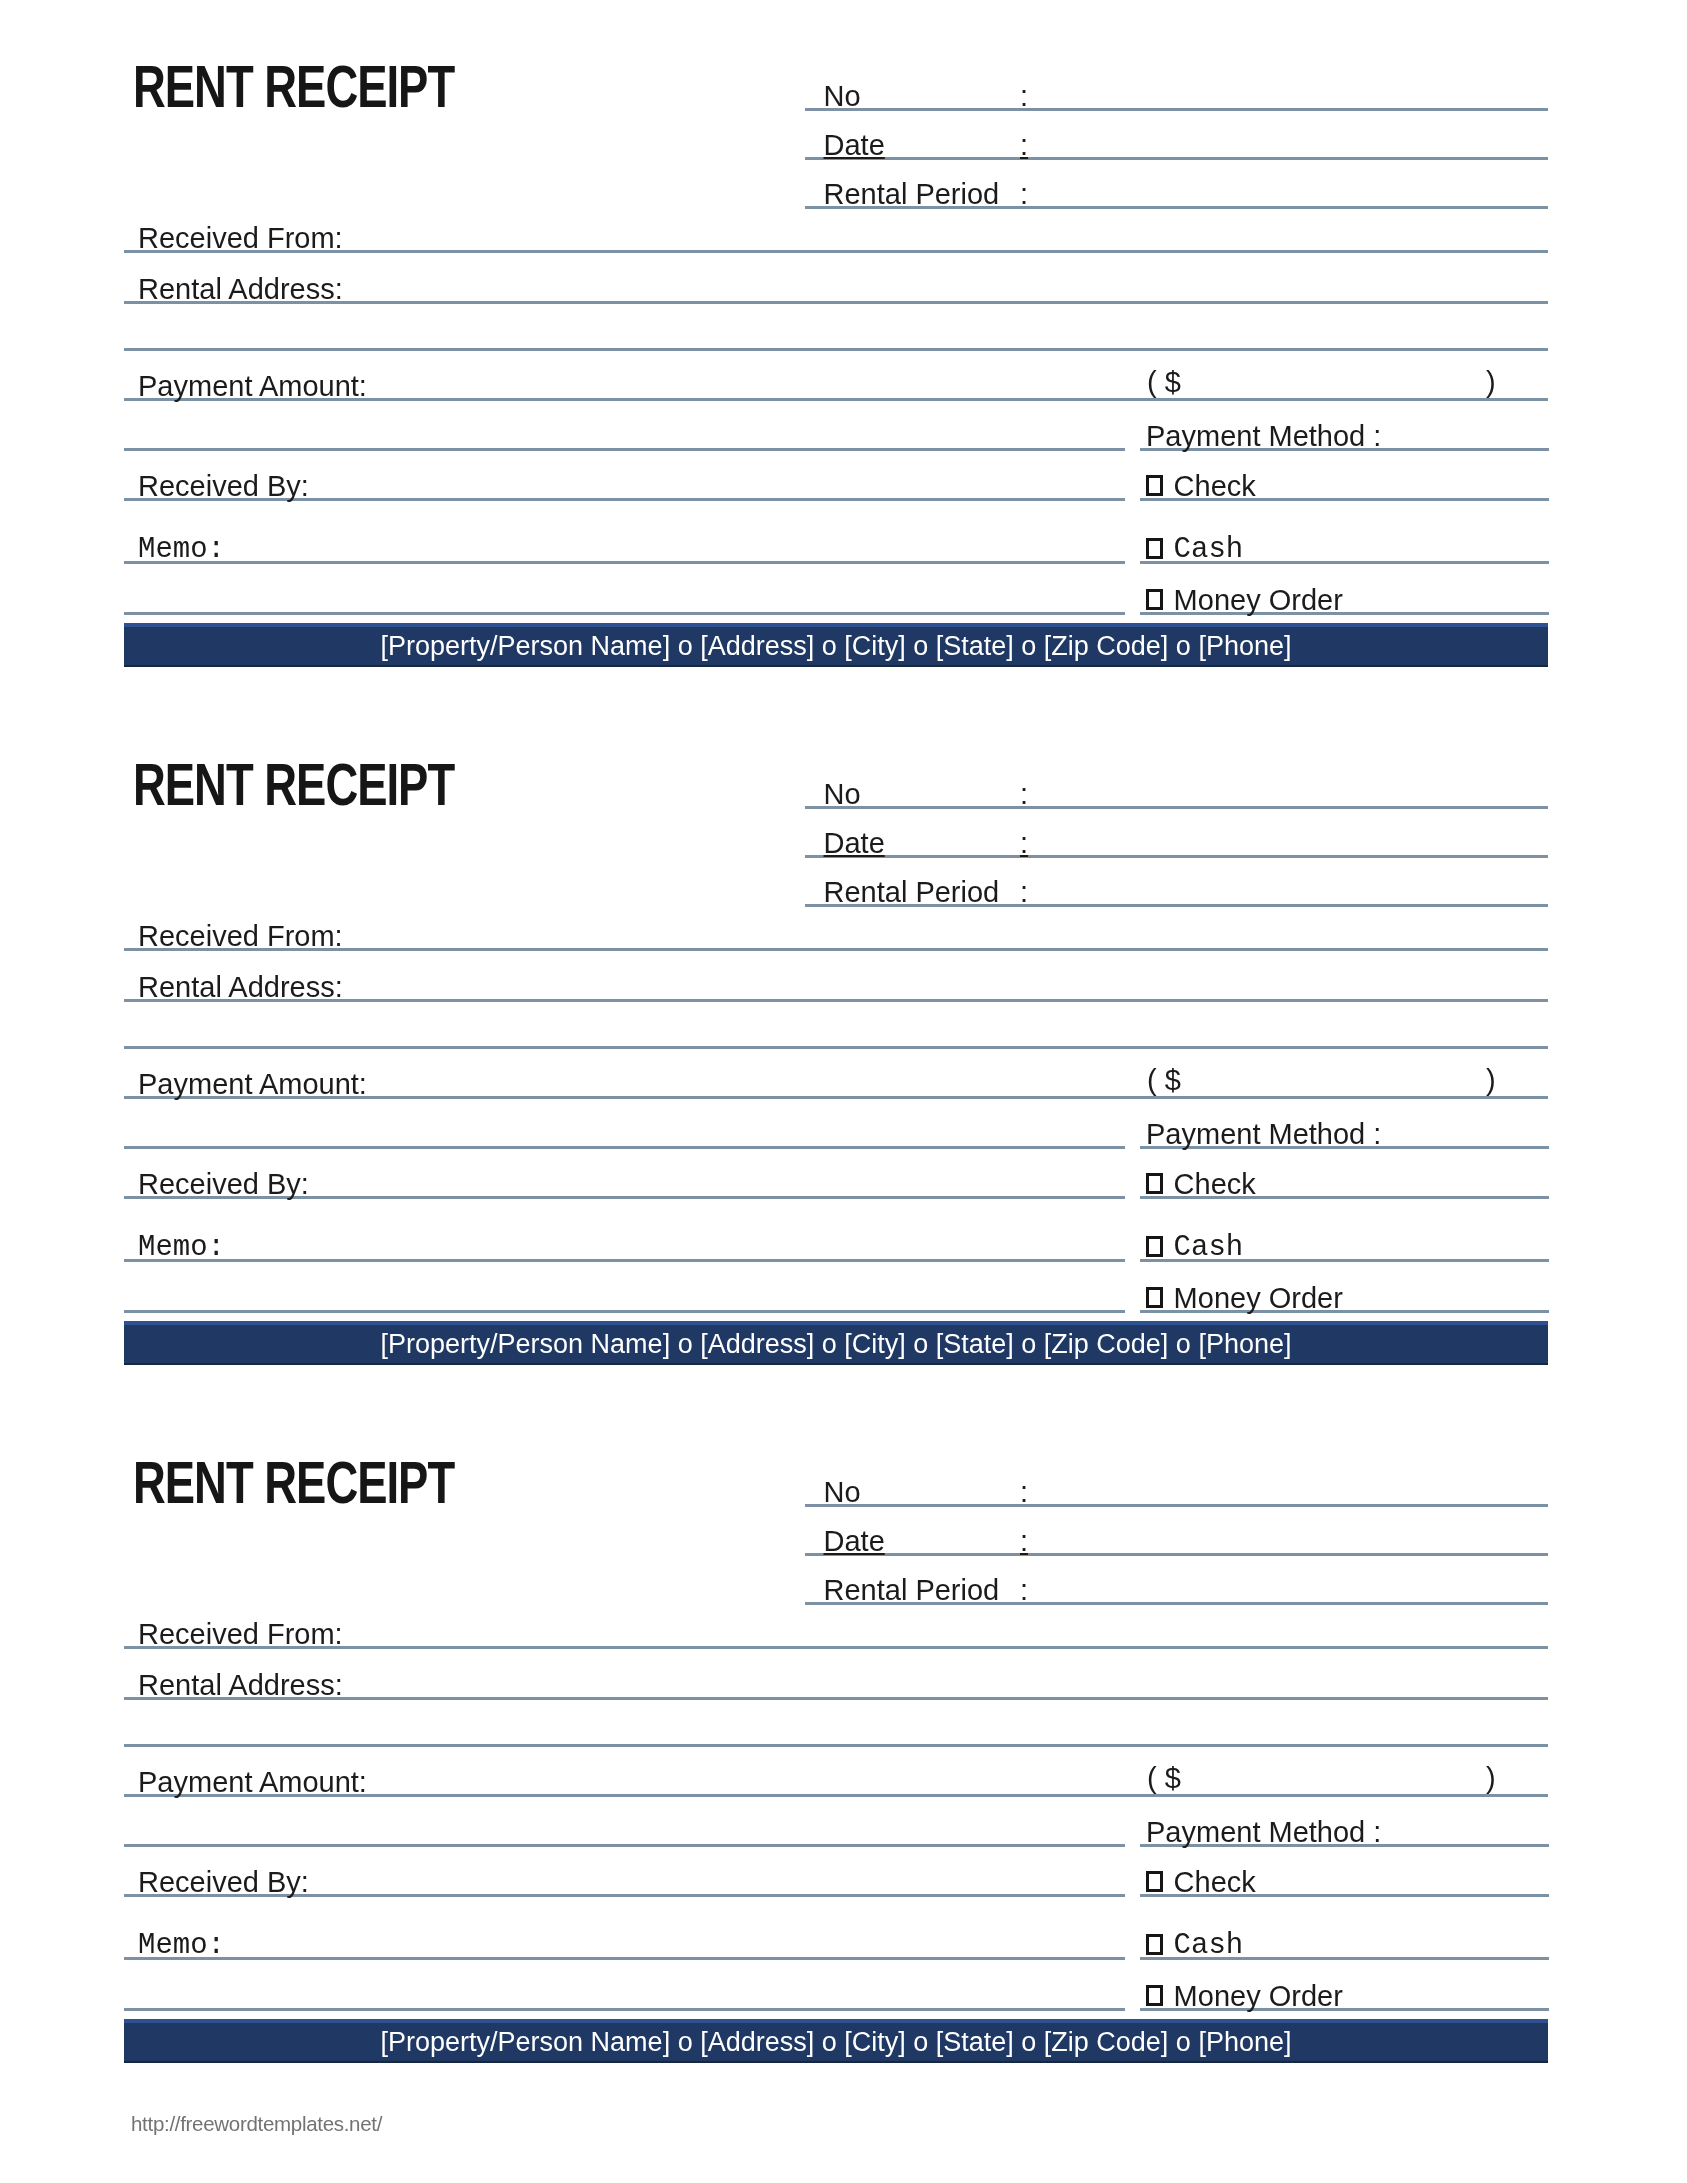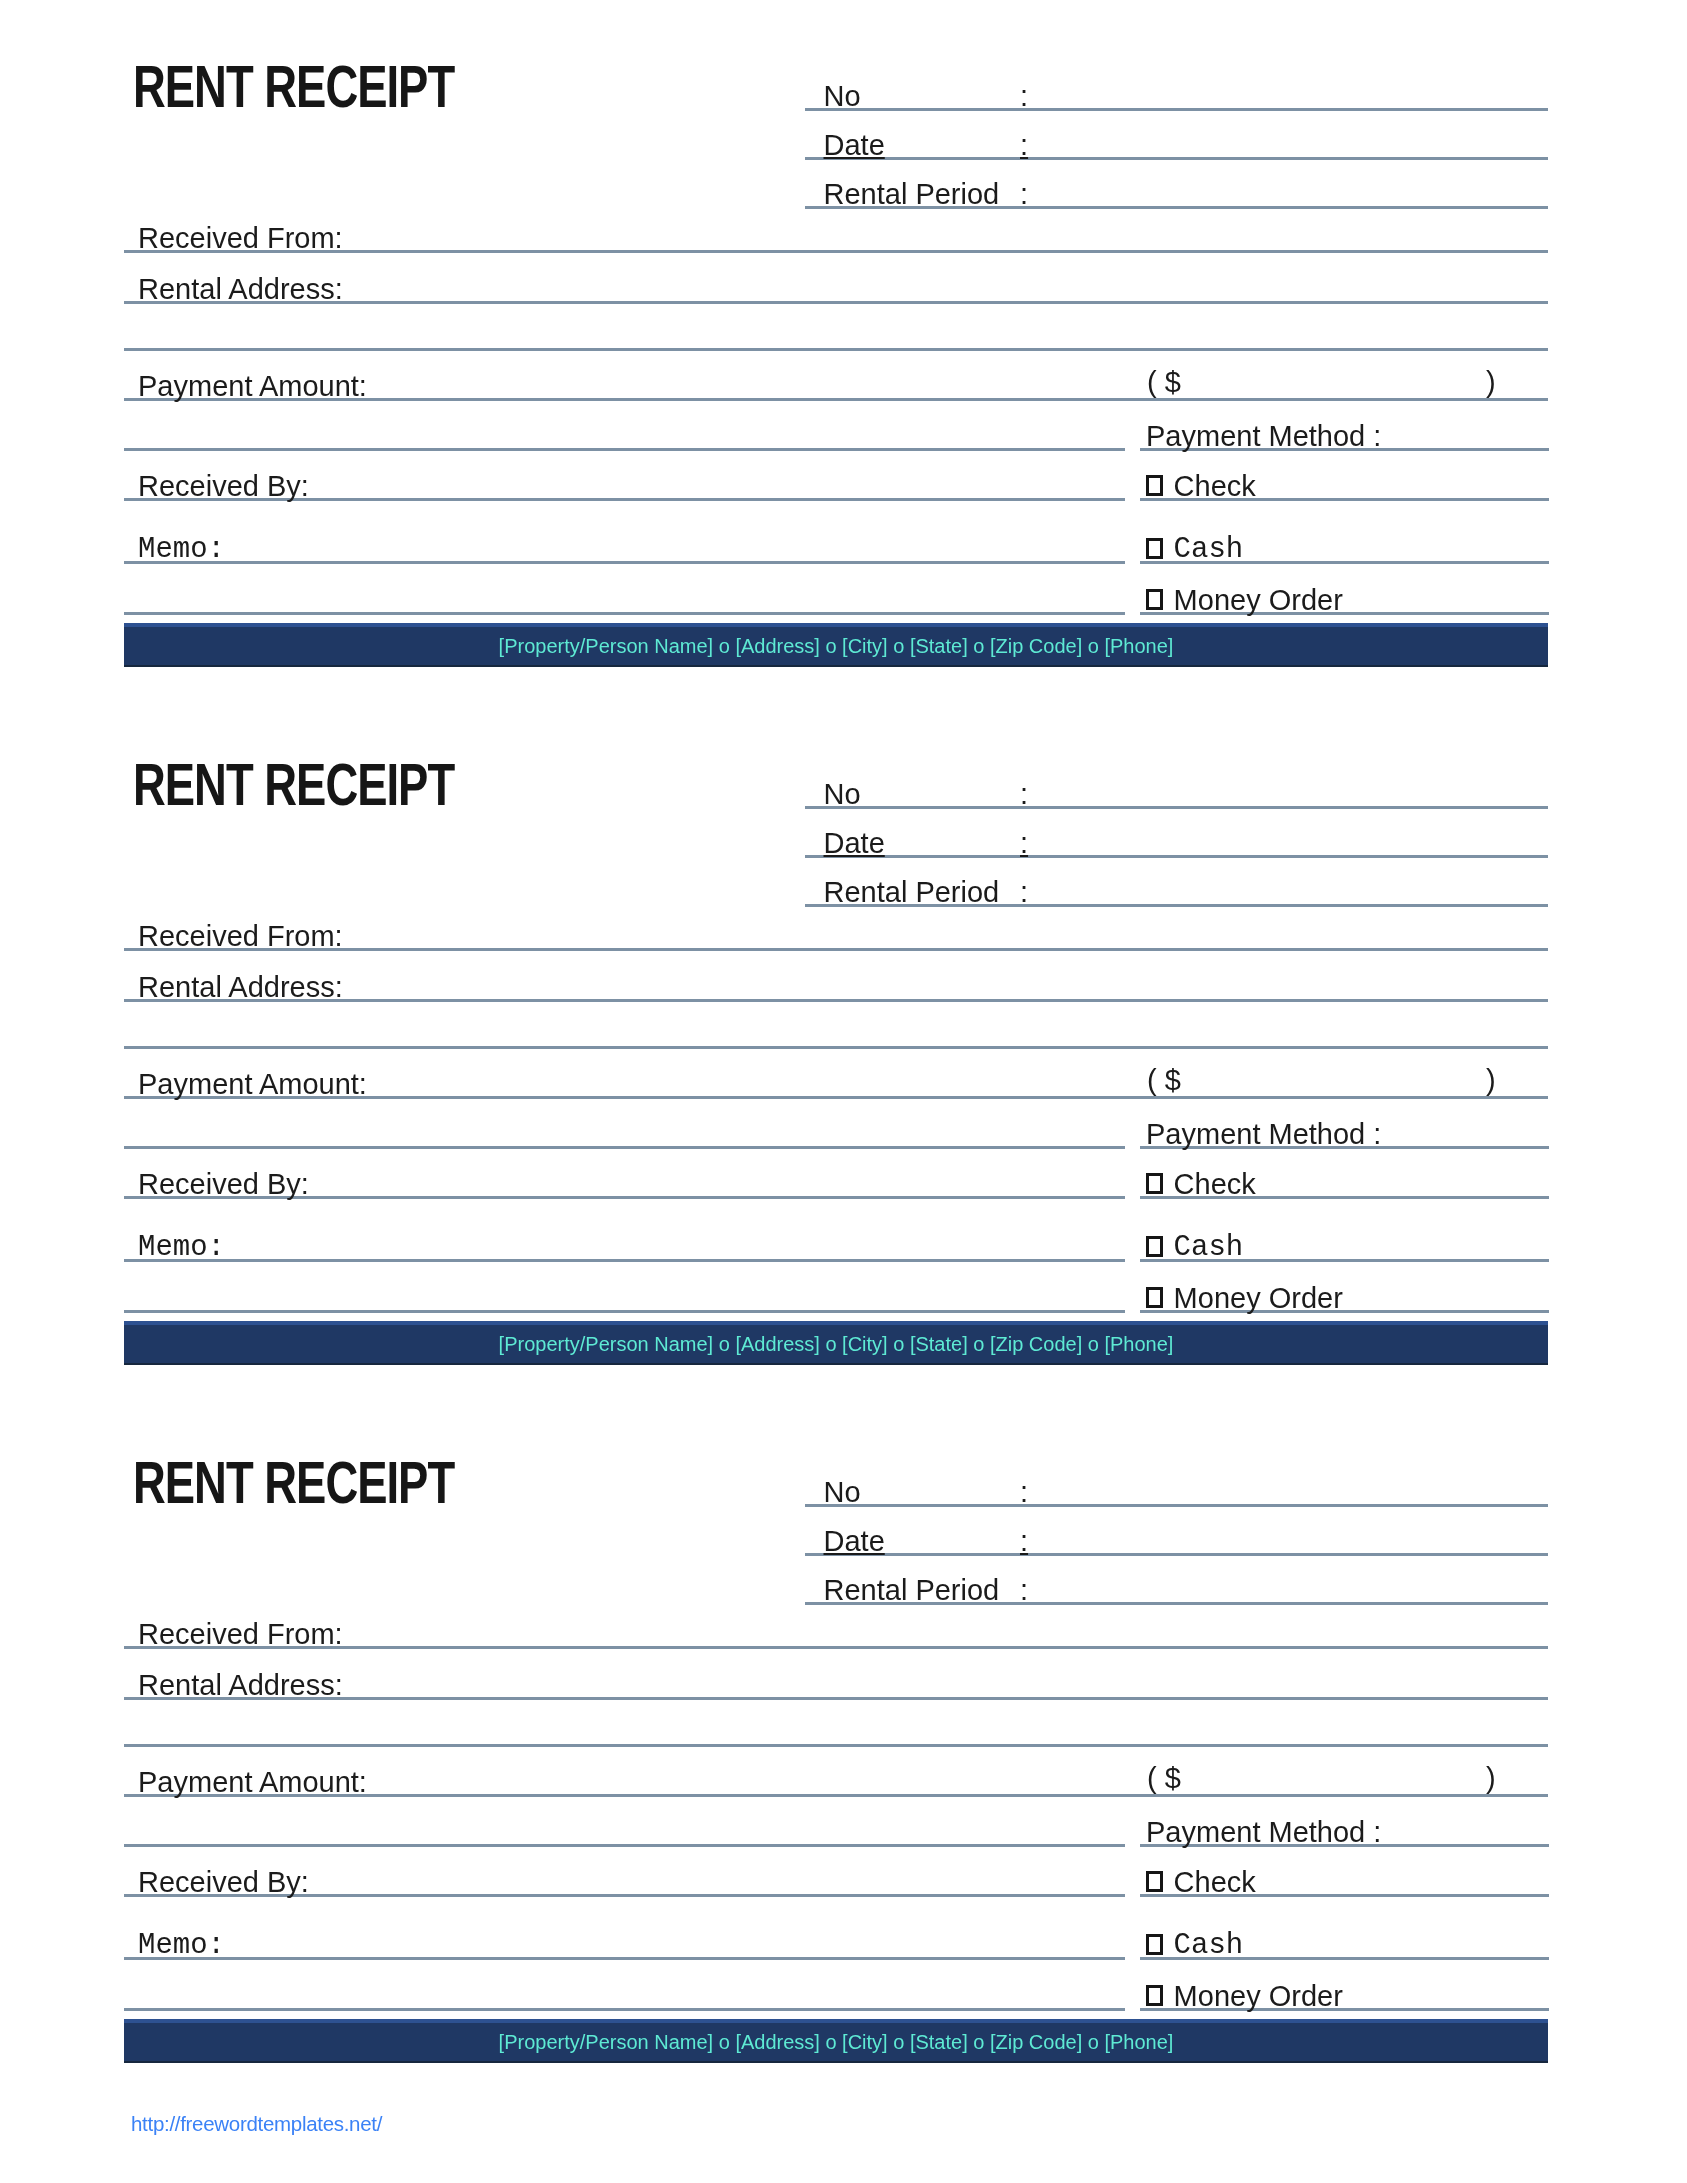--- a/index.html
+++ b/index.html
@@ -79,25 +79,25 @@
   .clabel { margin-bottom:-4.6px; white-space:nowrap; }
 
   
   .banner {
     position:absolute; left:0; top:560px; width:100%; height:44px;
     background:#1f3864;
     border-top:4px solid #2d5191;
     border-bottom:2.6px solid #16273e;
     display:flex; align-items:center; justify-content:center;
   }
-  .banner span { color:#5eead4; font-size:20px; white-space:nowrap; }
+  .banner span { color:#ffffff; font-size:27px; white-space:nowrap; }
 
   .footer-url {
     position:absolute; left:131px; top:2112px;
-    font-size:20.5px; letter-spacing:-0.3px; color:#3b82f6;
+    font-size:20.5px; letter-spacing:-0.3px; color:#737373;
     text-decoration:none;
   }
 </style>
 </head>
 <body>
 
 <div class="page">
   <div id="receipts">
   <section class="receipt" style="top: 63px;">
 

